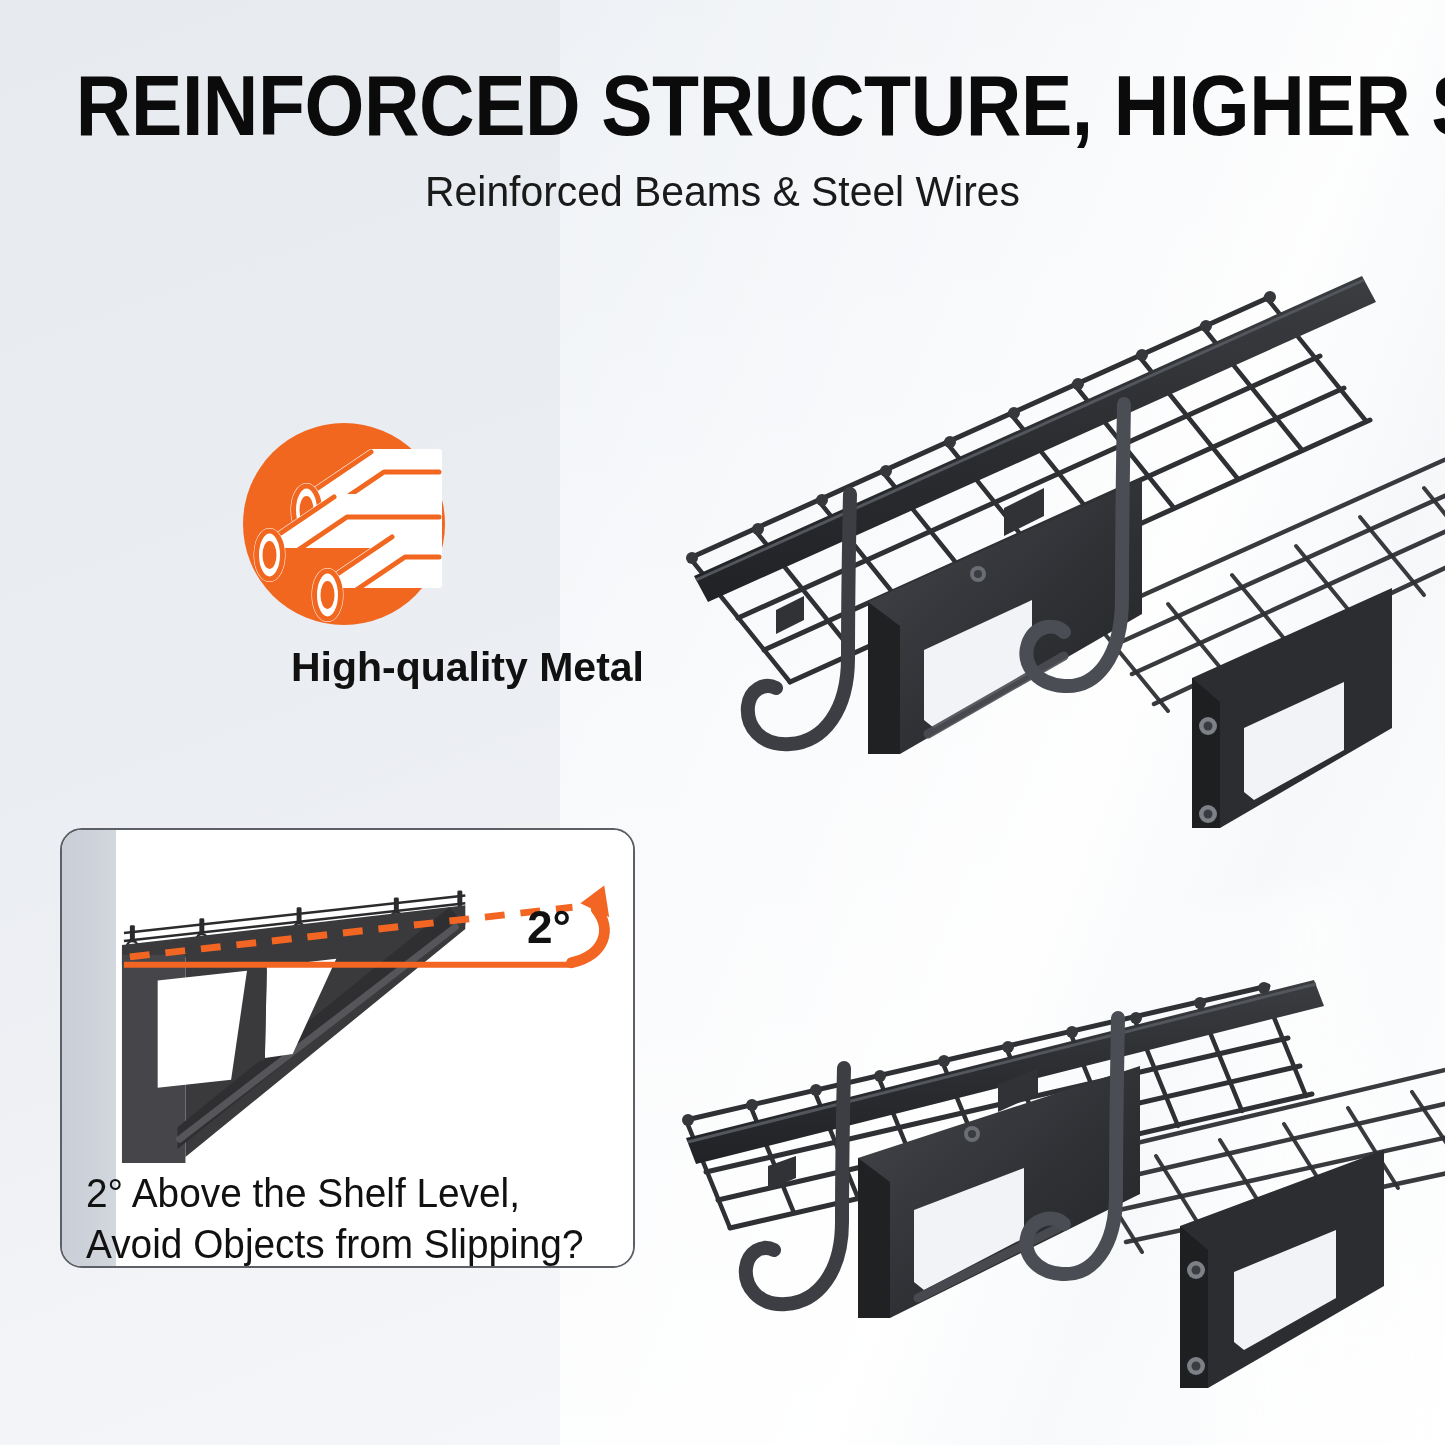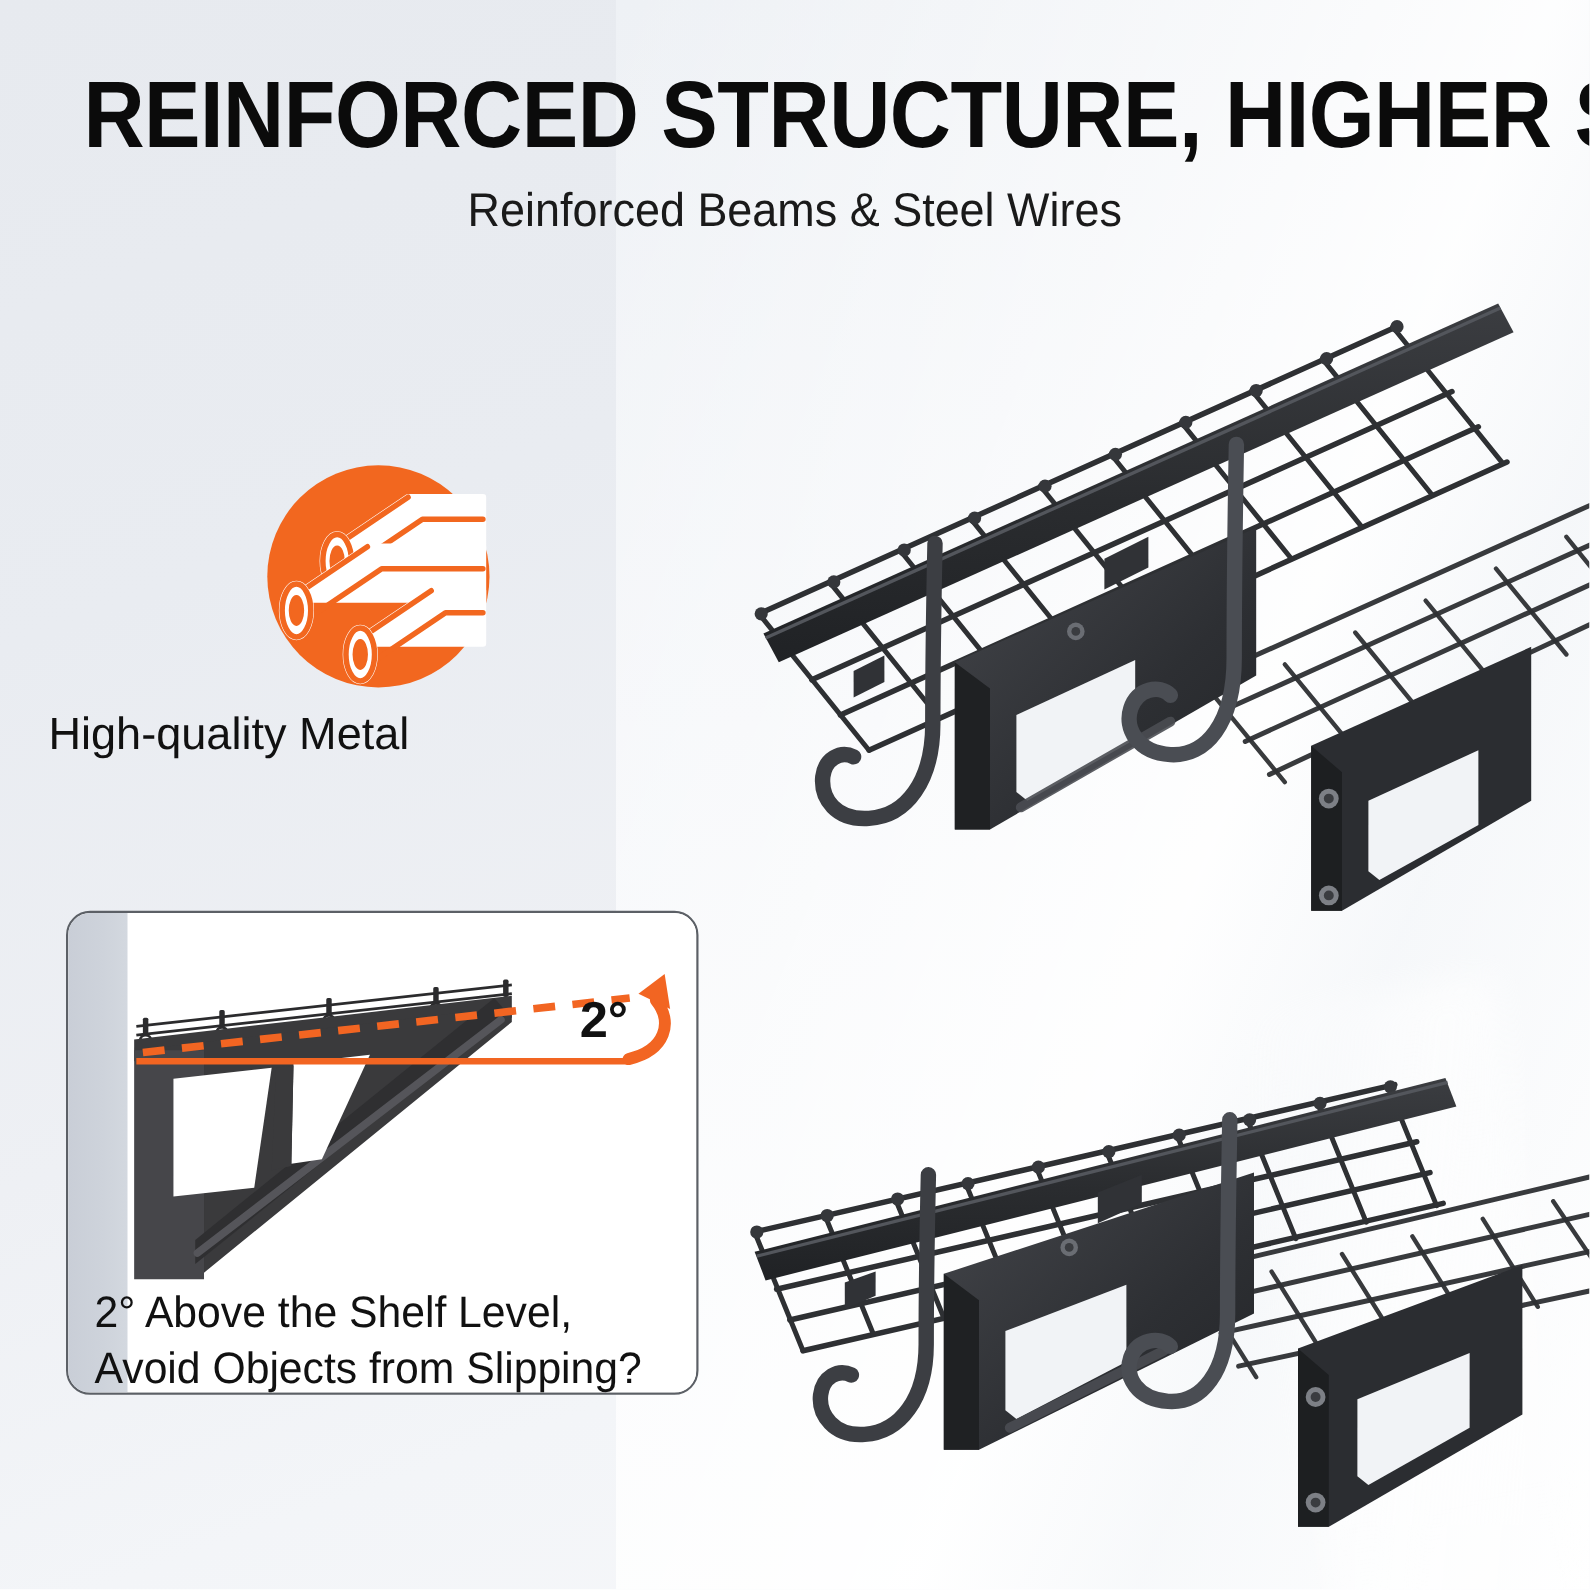--- a/index.html
+++ b/index.html
@@ -62,25 +62,25 @@
     position: absolute;
     left: 243px; top: 423px;
     width: 202px; height: 202px;
     border-radius: 50%;
     background: #F2671F;
   }
   .badge-circle svg { display:block; width:100%; height:100%; }
   .badge-label {
     position: absolute;
     left: 44px; top: 643px; width: 600px;
-    text-align: left;
+    text-align: right;
     color: #111111;
     font-size: 41px;
     line-height: 48px;
-    font-weight: 400;
+    font-weight: 700;
     white-space: nowrap;
   }
 
   
   .inset-card {
     position: absolute;
     left: 60px; top: 828px;
     width: 575px; height: 440px;
     border: 2px solid #5c6066;
     border-radius: 22px;

